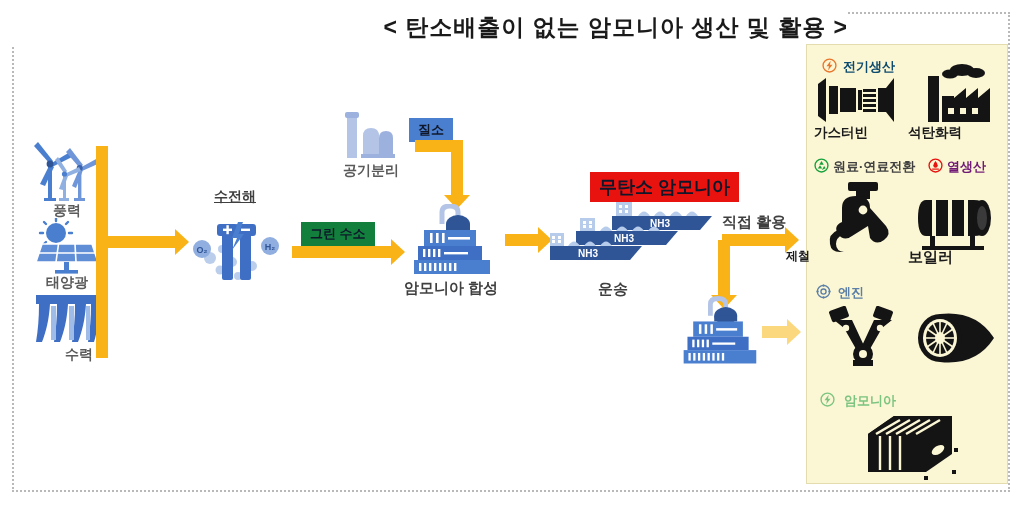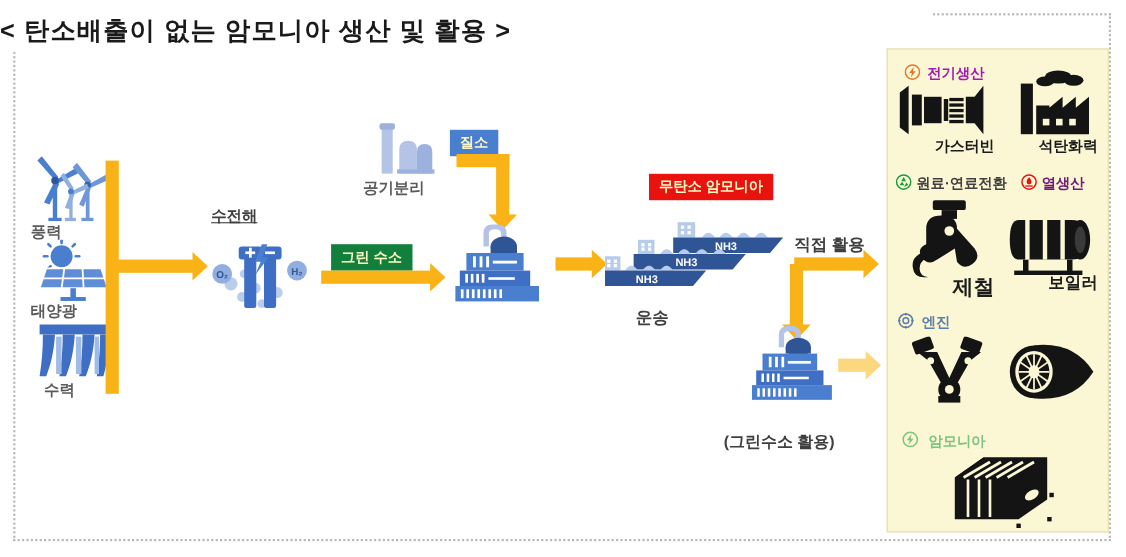--- a/index.html
+++ b/index.html
@@ -12,36 +12,36 @@
   #stage{position:relative;width:1024px;height:506px;}
 
   .frame{
     position:absolute;left:12px;top:12px;width:998px;height:480px;
     border:2px dotted #b9b9b9;
     box-sizing:border-box;
   }
 
   .title{
     position:absolute;left:0;top:8px;width:848px;
-    text-align:left;
+    text-align:right;
     font-size:23px;font-weight:bold;color:#1a1a1a;
     letter-spacing:1px;
     background:#ffffff;
     padding:4px 0;
   }
 
   
   .lbl{
-    position:absolute;
+    position:absolute;text-align:center;
     color:#5a5a5a;font-size:14px;font-weight:bold;
     white-space:nowrap;
   }
   .lbl.dark{color:#3f3f3f;}
   .badge{
-    position:absolute;color:#fef9c3;font-size:13px;font-weight:bold;
+    position:absolute;color:#0f172a;font-size:13px;font-weight:bold;
     padding:3px 9px;white-space:nowrap;text-align:left;
   }
   .badge.green{background:#12803c;}
   .badge.blue{background:#4a7fd0;}
   .badge.red{background:#e8120f;}
 
   .ybar{position:absolute;background:#f9b316;}
   .yarrow-r{
     position:absolute;height:12px;background:#f9b316;
   }
@@ -58,29 +58,29 @@
   }
   .yarrow-r.pale{background:#fbd77e;}
   .yarrow-r.pale:after{border-left-color:#fbd77e;}
 
   
   .panel{
     position:absolute;left:806px;top:44px;width:202px;height:440px;
     background:#fbf6d4;border:1px solid #e3dcae;box-sizing:border-box;
   }
   .cat{position:absolute;font-size:13px;font-weight:bold;white-space:nowrap;}
-  .cat.elec{color:#a21caf;}
+  .cat.elec{color:#0c4a6e;}
   .cat.feed{color:#404040;}
   .cat.heat{color:#701a75;}
   .cat.eng{color:#5b7fa6;}
   .cat.cell{color:#7cc47f;}
   .cat-ico{position:absolute;width:15px;height:15px;}
   .itemlbl{
     position:absolute;font-size:13.5px;font-weight:bold;color:#1b1b1b;
-    text-align:right;white-space:nowrap;
+    text-align:left;white-space:nowrap;
   }
   svg{display:block;}
 </style>
 </head>
 <body>
 
 <div id="stage">
 
   <div class="frame"></div>
 
@@ -240,24 +240,25 @@
           <rect x="18" y="59" width="2.4" height="8"></rect>
         <rect x="23" y="59" width="2.4" height="8"></rect>
           <rect x="28" y="59" width="2.4" height="8"></rect>
         <rect x="33" y="59" width="2.4" height="8"></rect>
           <rect x="38" y="59" width="2.4" height="8"></rect>
         <rect x="43" y="59" width="2.4" height="8"></rect>
           <rect x="48" y="59" width="2.4" height="8"></rect>
       </g>
     </svg>
   </div>
+  <div class="lbl dark" style="left:388px;top:279px;width:126px;font-size:15px;">암모니아 합성</div>
 
   <div class="yarrow-r" style="left:505px;top:234px;width:34px;"></div>
 
-  <div class="badge red" style="left:590px;top:158px;font-size:13px;">무탄소 암모니아</div>
+  <div class="badge red" style="left:590px;top:172px;font-size:18px;">무탄소 암모니아</div>
 
   <div style="position:absolute;left:550px;top:196px;width:186px;height:86px;">
     <svg width="186" height="86" viewBox="0 0 186 86">
 
       <g>
         <rect x="66" y="6" width="16" height="14" fill="#b7cbea"></rect>
         <g fill="#ffffff">
             <rect x="69" y="9" width="3" height="3"></rect>
             <rect x="75" y="9" width="3" height="3"></rect>
           <rect x="69" y="14" width="3" height="3"></rect>
@@ -344,21 +345,20 @@
           <rect x="28" y="59" width="2.4" height="8"></rect>
         <rect x="33" y="59" width="2.4" height="8"></rect>
           <rect x="38" y="59" width="2.4" height="8"></rect>
         <rect x="43" y="59" width="2.4" height="8"></rect>
           <rect x="48" y="59" width="2.4" height="8"></rect>
       </g>
     </svg>
   </div>
   <div class="yarrow-r pale" style="left:762px;top:326px;width:26px;"></div>
 
-  <div class="lbl dark" style="left:658px;top:392px;width:128px;font-size:14.5px;">(그린수소 활용)</div>
 
   <div class="panel"></div>
 
   <svg class="cat-ico" style="left:822px;top:58px;" viewBox="0 0 20 20">
     <circle cx="10" cy="10" r="8.6" fill="none" stroke="#e8762c" stroke-width="1.8"></circle>
     <path d="M11.6 3.5 L6 11 L9.4 11 L8 16.5 L14 9 L10.6 9 Z" fill="#e8762c"></path>
   </svg>
   <div class="cat elec" style="left:843px;top:58px;">전기생산</div>
 
   <div style="position:absolute;left:816px;top:76px;width:86px;height:48px;">
@@ -418,21 +418,21 @@
     <svg width="78" height="74" viewBox="0 0 78 74">
       <g fill="#141414">
         <rect x="26" y="2" width="30" height="9" rx="2"></rect>
         <rect x="34" y="11" width="14" height="8"></rect>
         <path d="M20 28 q0 -12 14 -12 q14 0 14 12 L64 46 q6 8 -2 14 q-8 6 -14 -2 L46 46 L30 56 q-8 6 -14 -2 q-5 -8 4 -12 Z"></path>
         <circle cx="41" cy="30" r="4.4" fill="#fbf6d4"></circle>
         <path d="M16 50 q-10 4 -8 14 q1 8 10 8 L22 72 q-8 -1 -8 -8 q0 -6 6 -9 Z"></path>
       </g>
     </svg>
   </div>
-  <div class="itemlbl" style="left:814px;top:248px;width:90px;font-size:19px;">제철</div>
+  <div class="itemlbl" style="left:786px;top:248px;width:90px;font-size:12px;">제철</div>
 
   <div style="position:absolute;left:912px;top:186px;width:88px;height:66px;">
     <svg width="88" height="66" viewBox="0 0 88 66">
       <g fill="#141414">
         <path d="M14 14 L62 14 q16 0 16 18 q0 18 -16 18 L14 50 q-8 0 -8 -18 q0 -18 8 -18 Z"></path>
         <rect x="18" y="50" width="5" height="12"></rect>
           <rect x="58" y="50" width="5" height="12"></rect>
         <rect x="10" y="60" width="62" height="4"></rect>
       </g>
       <g fill="#fbf6d4">

